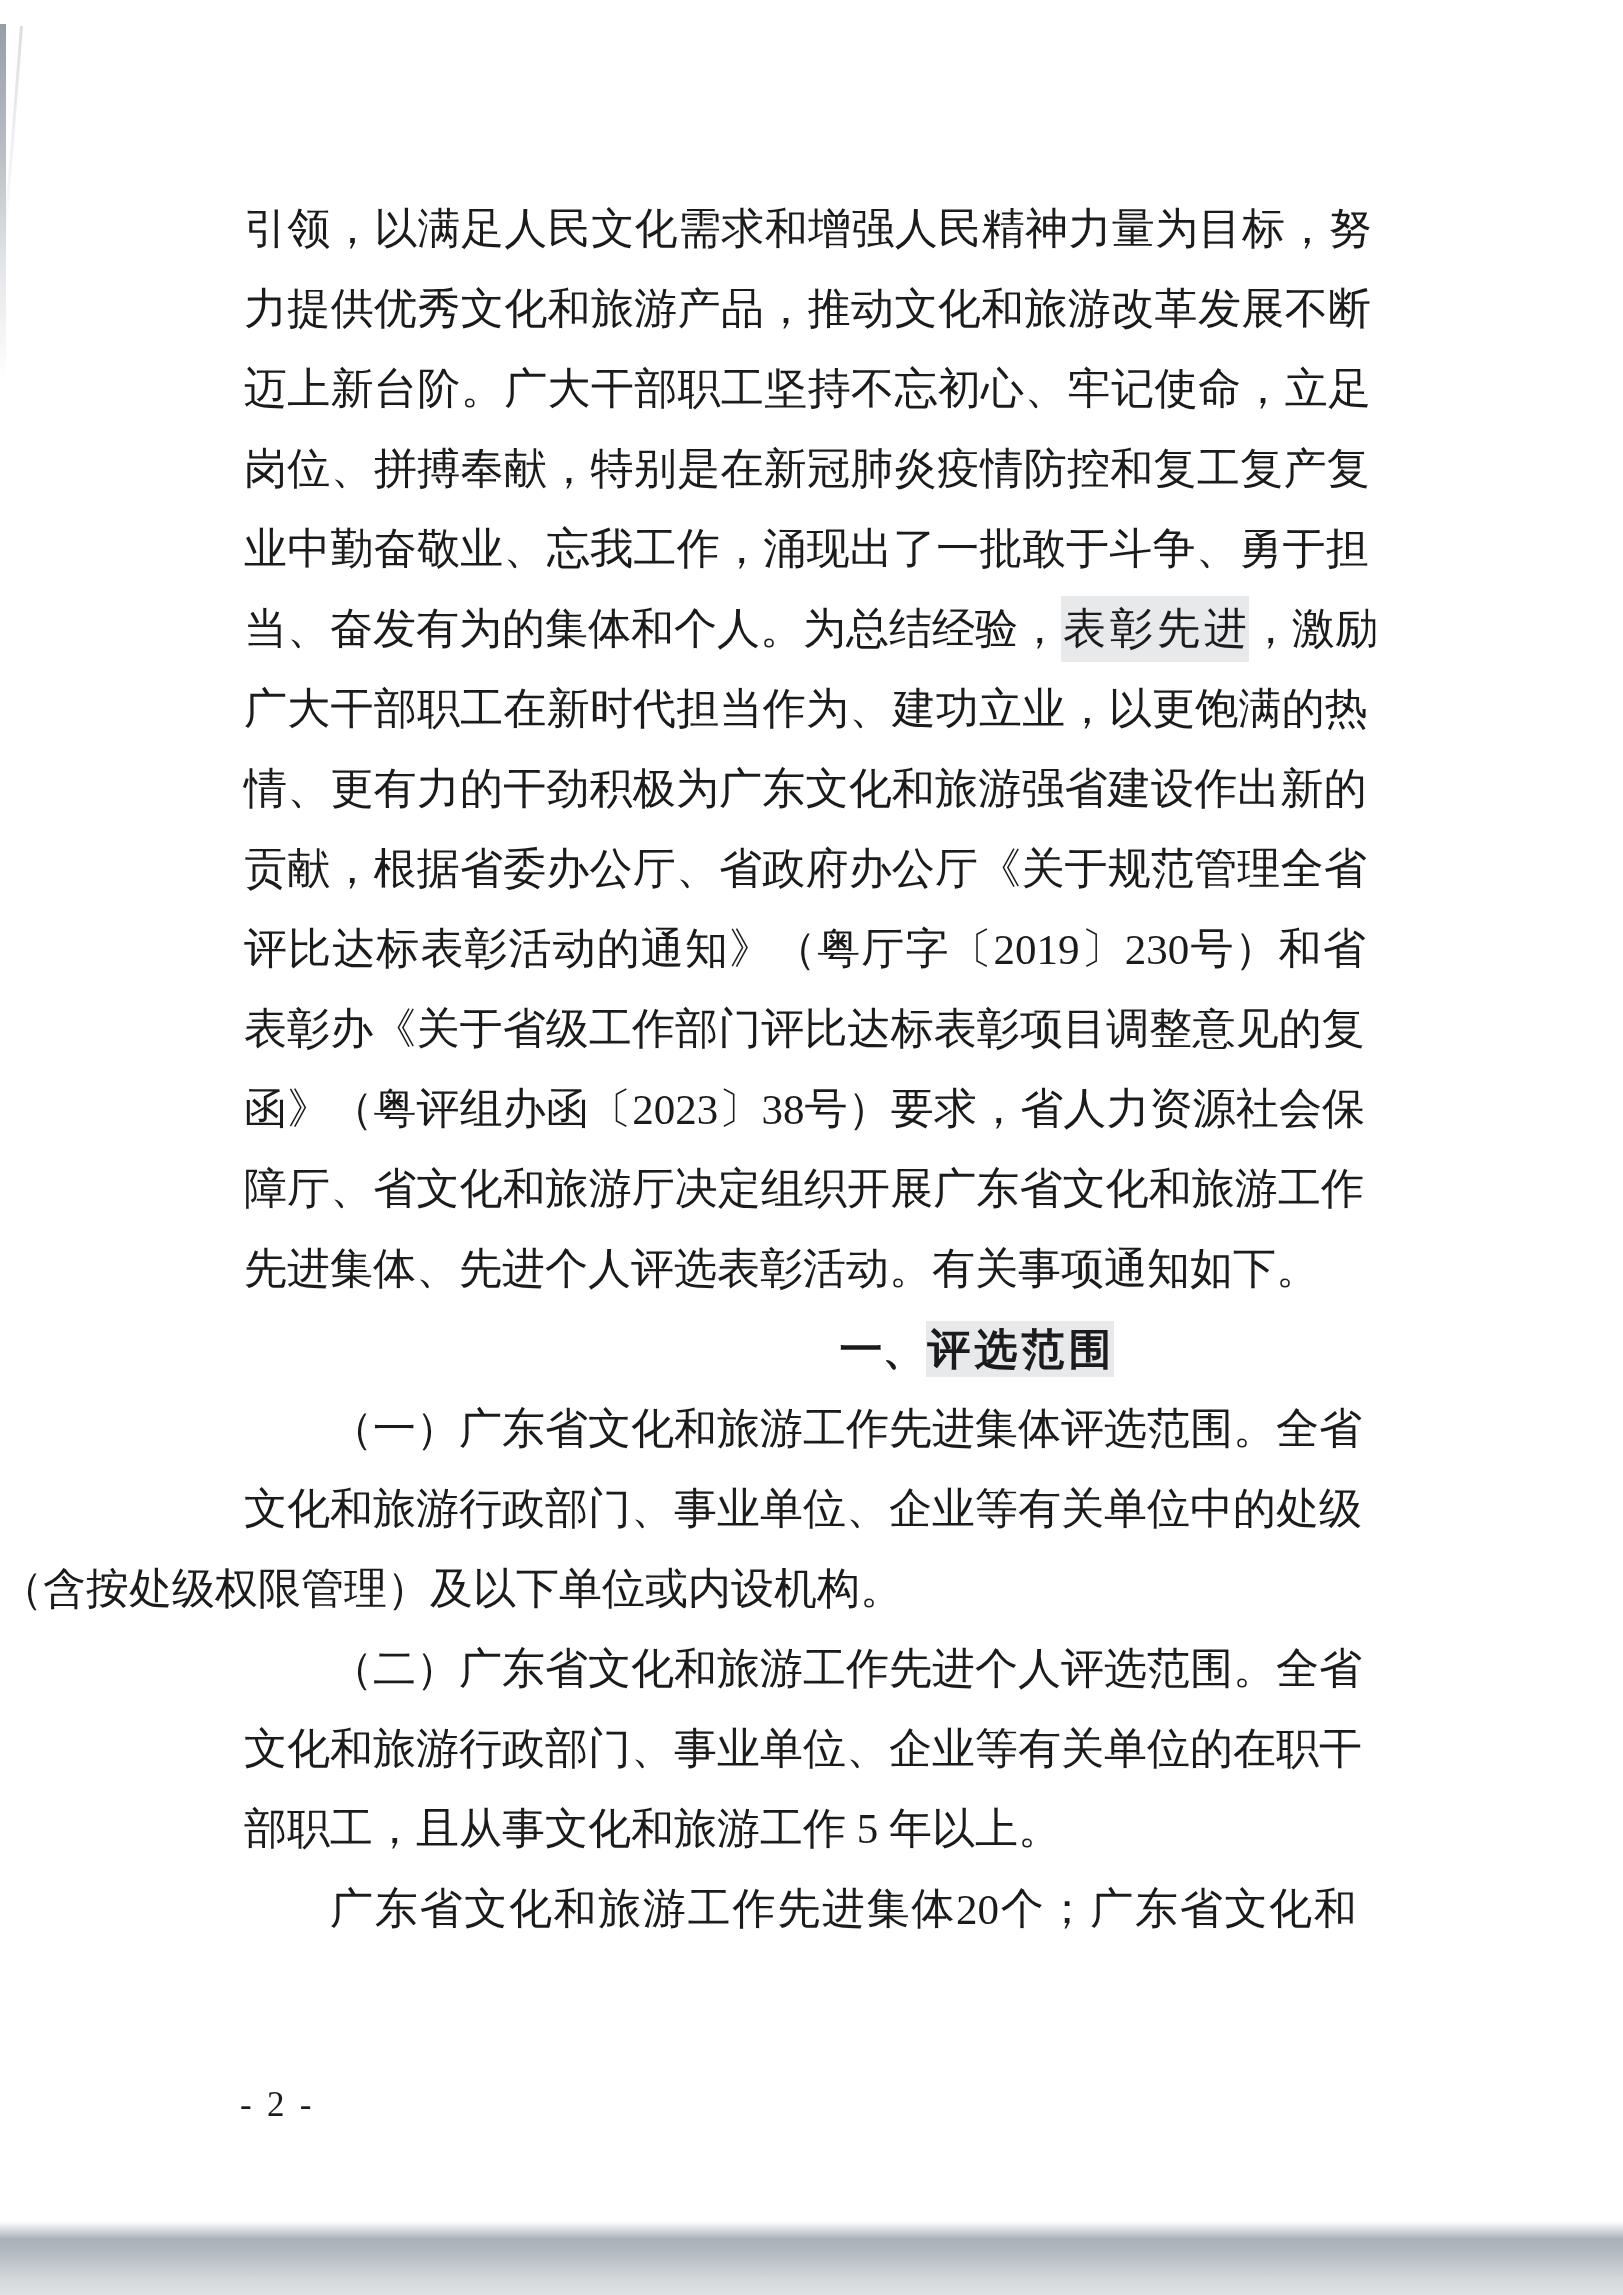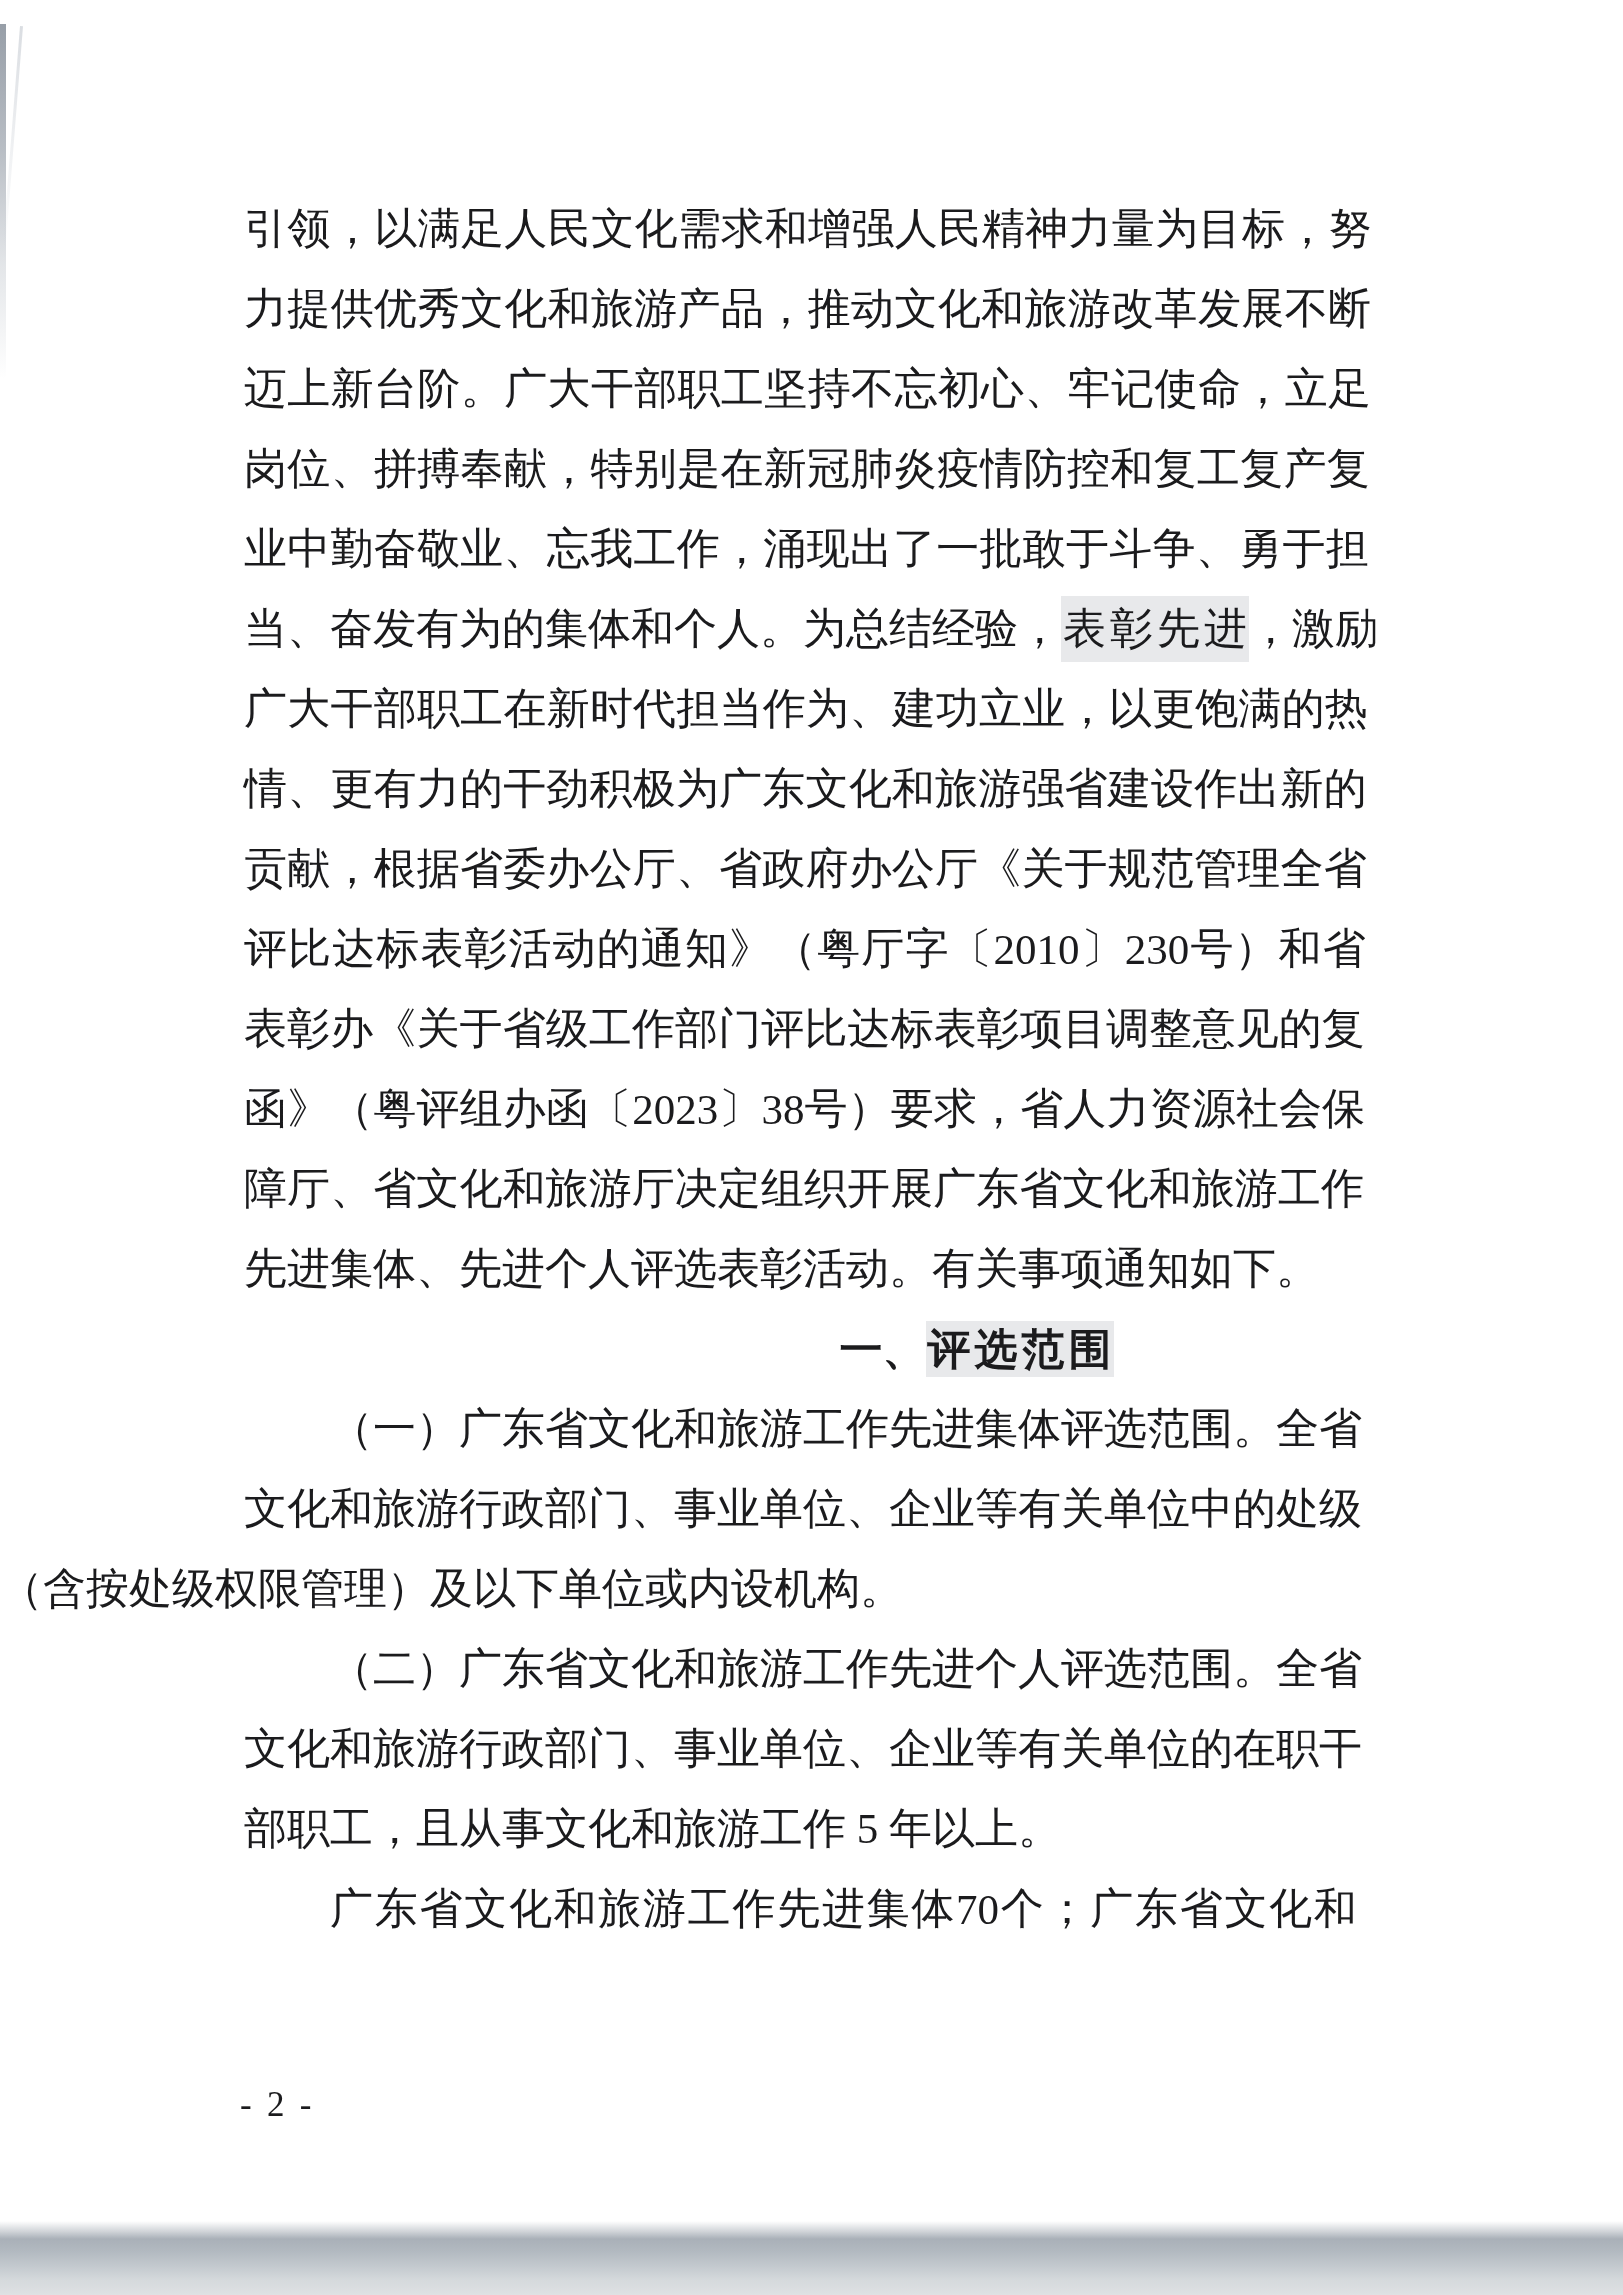--- a/index.html
+++ b/index.html
@@ -361,21 +361,21 @@
         <span>动</span>
         <span>的</span>
         <span>通</span>
         <span>知</span>
         <span>》</span>
         <span>（</span>
         <span>粤</span>
         <span>厅</span>
         <span>字</span>
         <span>〔</span>
-        <span>2010</span>
+        <span>2019</span>
         <span>〕</span>
         <span>230</span>
         <span>号</span>
         <span>）</span>
         <span>和</span>
         <span>省</span>
       </div>
       <div class="line justify" style="margin-left: 244px; width: 1121px;">
         <span>表</span>
         <span>彰</span>
@@ -579,21 +579,21 @@
         <span>化</span>
         <span>和</span>
         <span>旅</span>
         <span>游</span>
         <span>工</span>
         <span>作</span>
         <span>先</span>
         <span>进</span>
         <span>集</span>
         <span>体</span>
-        <span>70</span>
+        <span>20</span>
         <span>个</span>
         <span>；</span>
         <span>广</span>
         <span>东</span>
         <span>省</span>
         <span>文</span>
         <span>化</span>
         <span>和</span>
       </div>
     </div>

